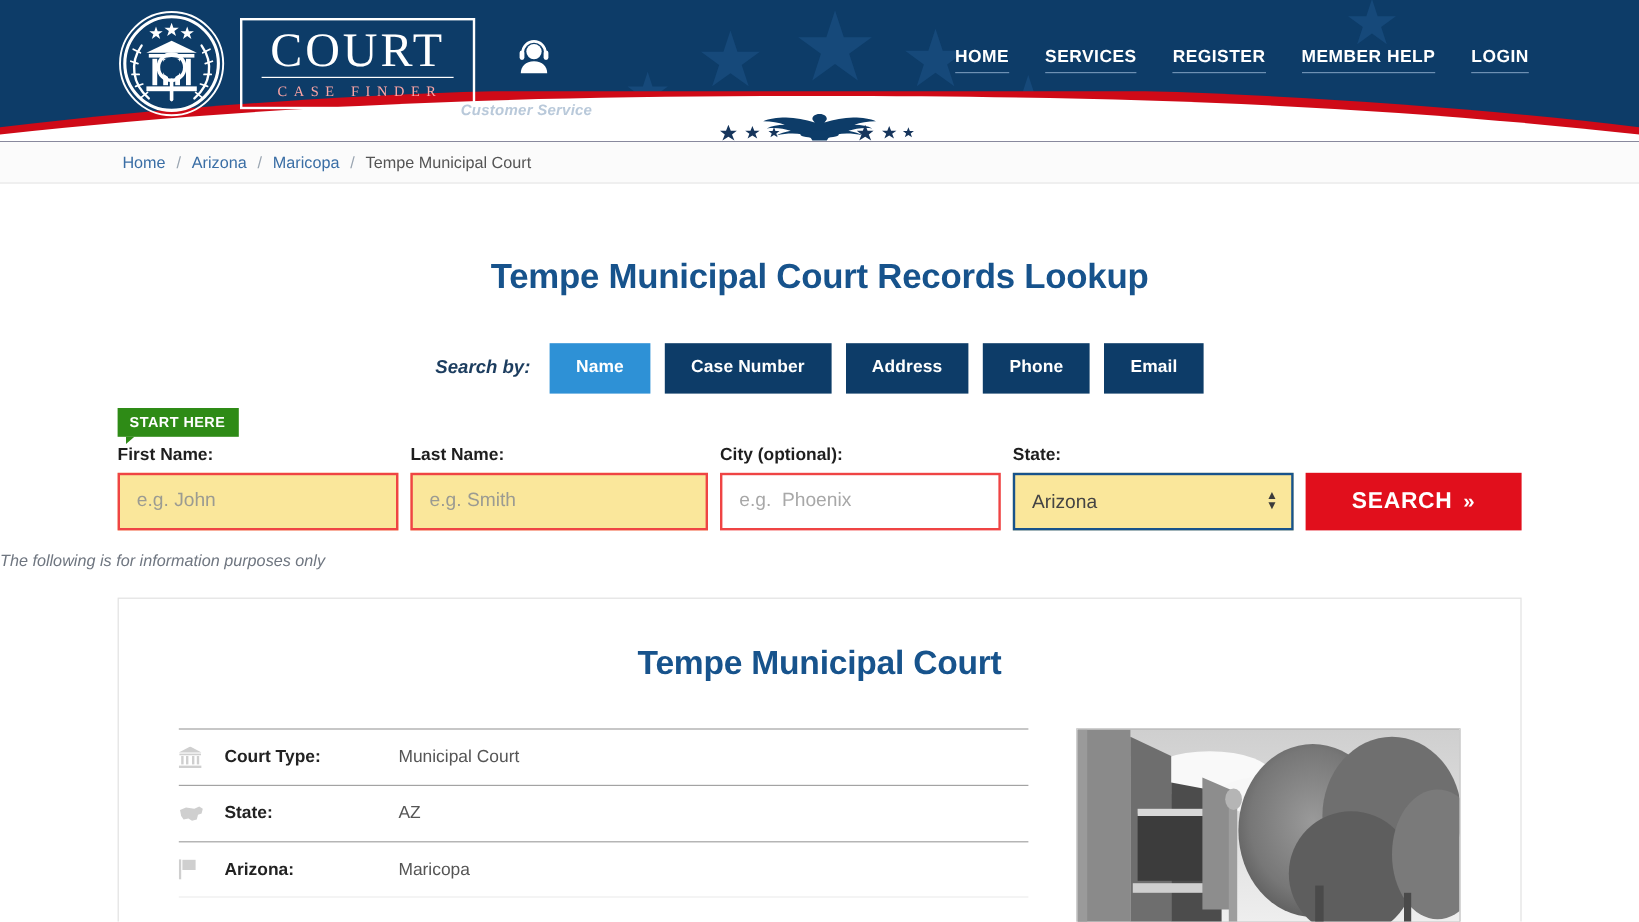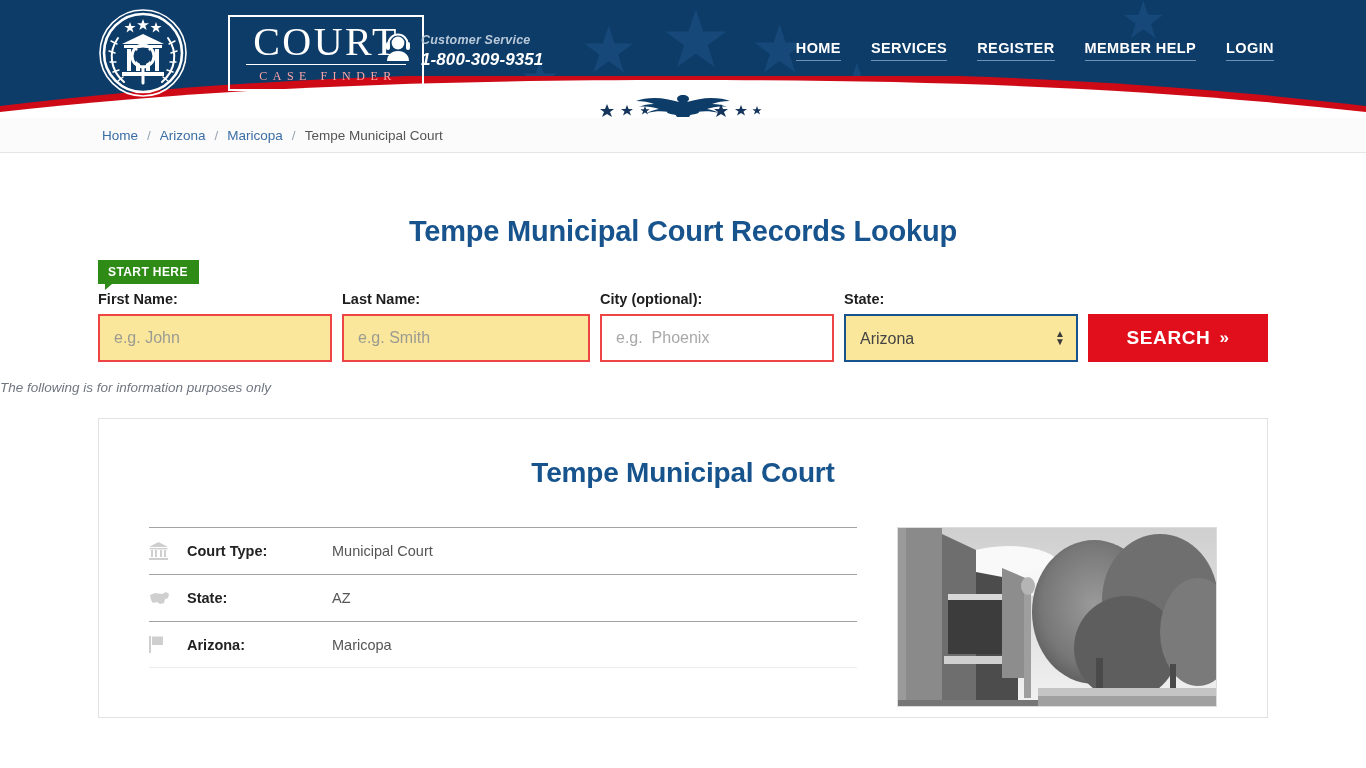--- a/index.html
+++ b/index.html
@@ -52,21 +52,20 @@
     display: flex;
     align-items: center;
     gap: 12px;
   }
   .logo-emblem { width: 90px; height: 90px; flex: 0 0 90px; }
   .logo-text-box {
     border: 2px solid #ffffff;
     padding: 4px 16px 5px 16px;
     text-align: center;
     min-width: 196px;
-    margin-left: 28px;
   }
   .logo-court {
     font-family: "Liberation Serif", serif;
     font-size: 40px;
     letter-spacing: 2.5px;
     color: #ffffff;
     line-height: 1.05;
     border-bottom: 1px solid #ffffff;
     padding-bottom: 1px;
   }
@@ -78,22 +77,23 @@
     padding-top: 4px;
     padding-left: 4px;
   }
 
   
   .cs-wrap {
     position: absolute;
     left: 384px;
     top: 33px;
     display: flex;
-    align-items: flex-start;
-    gap: 9px;
+    align-items: center;
+    gap: 22px;
+    flex-direction: column;
   }
   .cs-icon { width: 28px; height: 30px; }
   .cs-label {
     font-size: 12.5px;
     font-style: italic;
     font-weight: bold;
     color: #b9c9da;
     line-height: 1.25;
     letter-spacing: .2px;
   }
@@ -468,20 +468,28 @@
   <span class="crumb-sep">/</span>
   <a class="crumb">Maricopa</a>
   <span class="crumb-sep">/</span>
   <span class="crumb current">Tempe Municipal Court</span>
 </div>
 
 <div class="main">
 
   <h1 class="page-title">Tempe Municipal Court Records Lookup</h1>
 
+  <div class="searchby-row">
+    <span class="searchby-label">Search by:</span>
+    <button class="sb-tab active">Name</button>
+    <button class="sb-tab">Case Number</button>
+    <button class="sb-tab">Address</button>
+    <button class="sb-tab">Phone</button>
+    <button class="sb-tab">Email</button>
+  </div>
 
   <div class="form-zone">
     <div class="start-here">START HERE</div>
 
     <div class="form-row">
 
       <div class="field">
         <label class="field-label">First Name:</label>
         <input class="field-input yellow f-first" type="text" placeholder="e.g. John" style="">
       </div>

